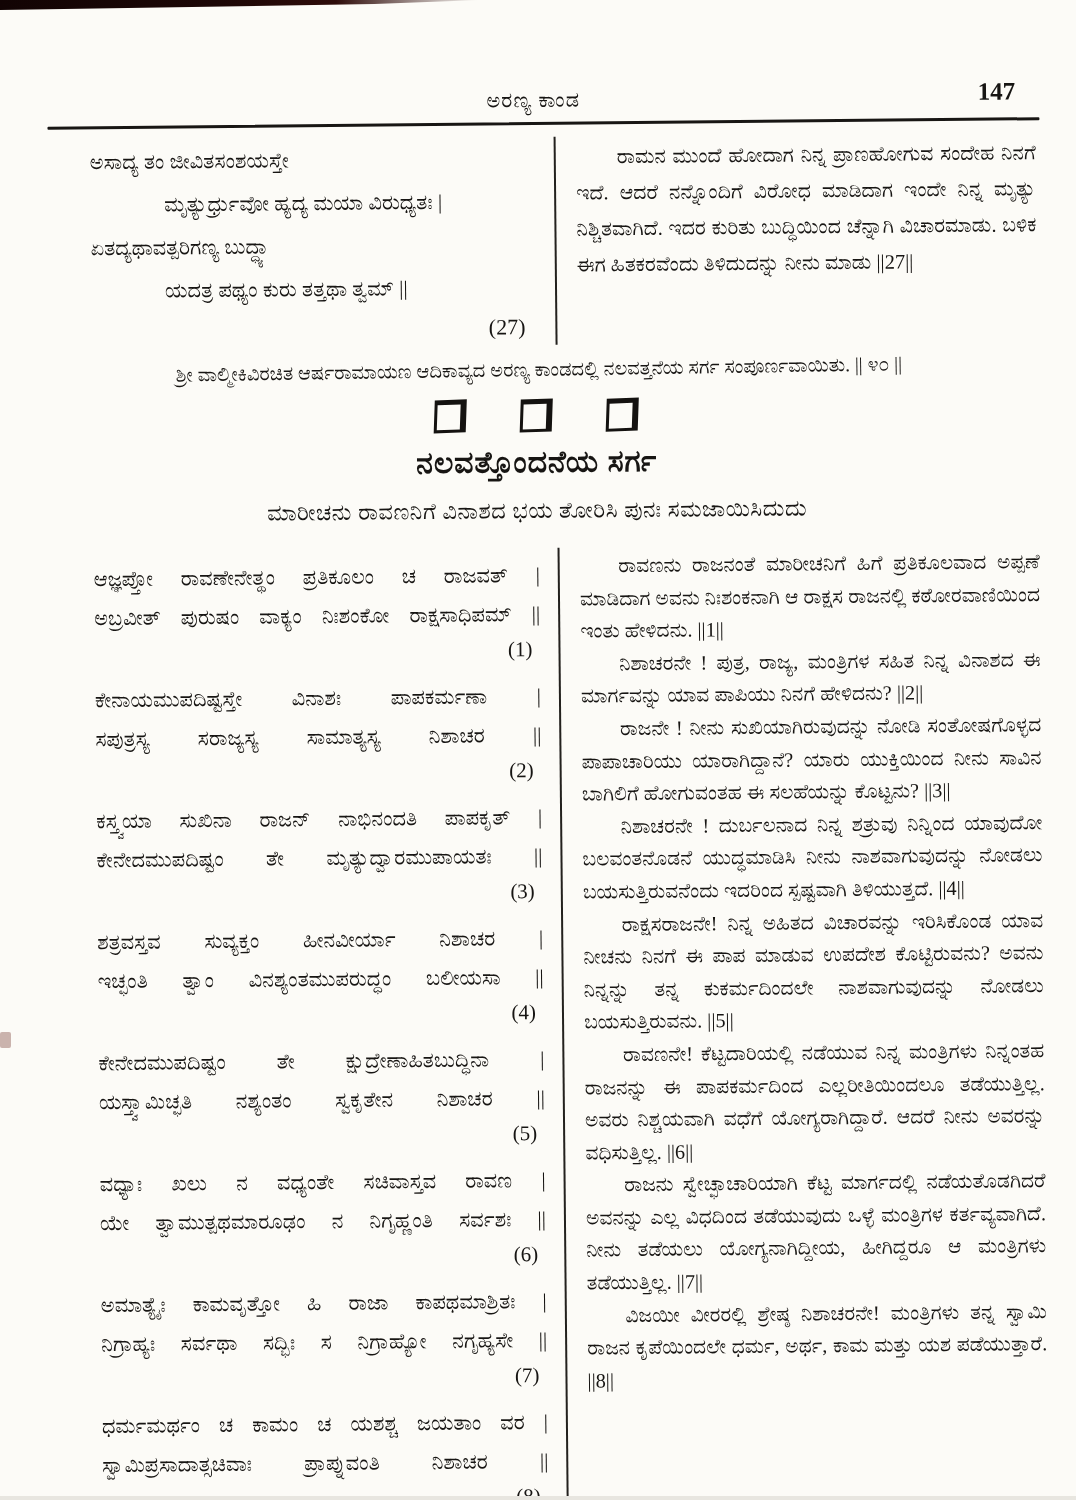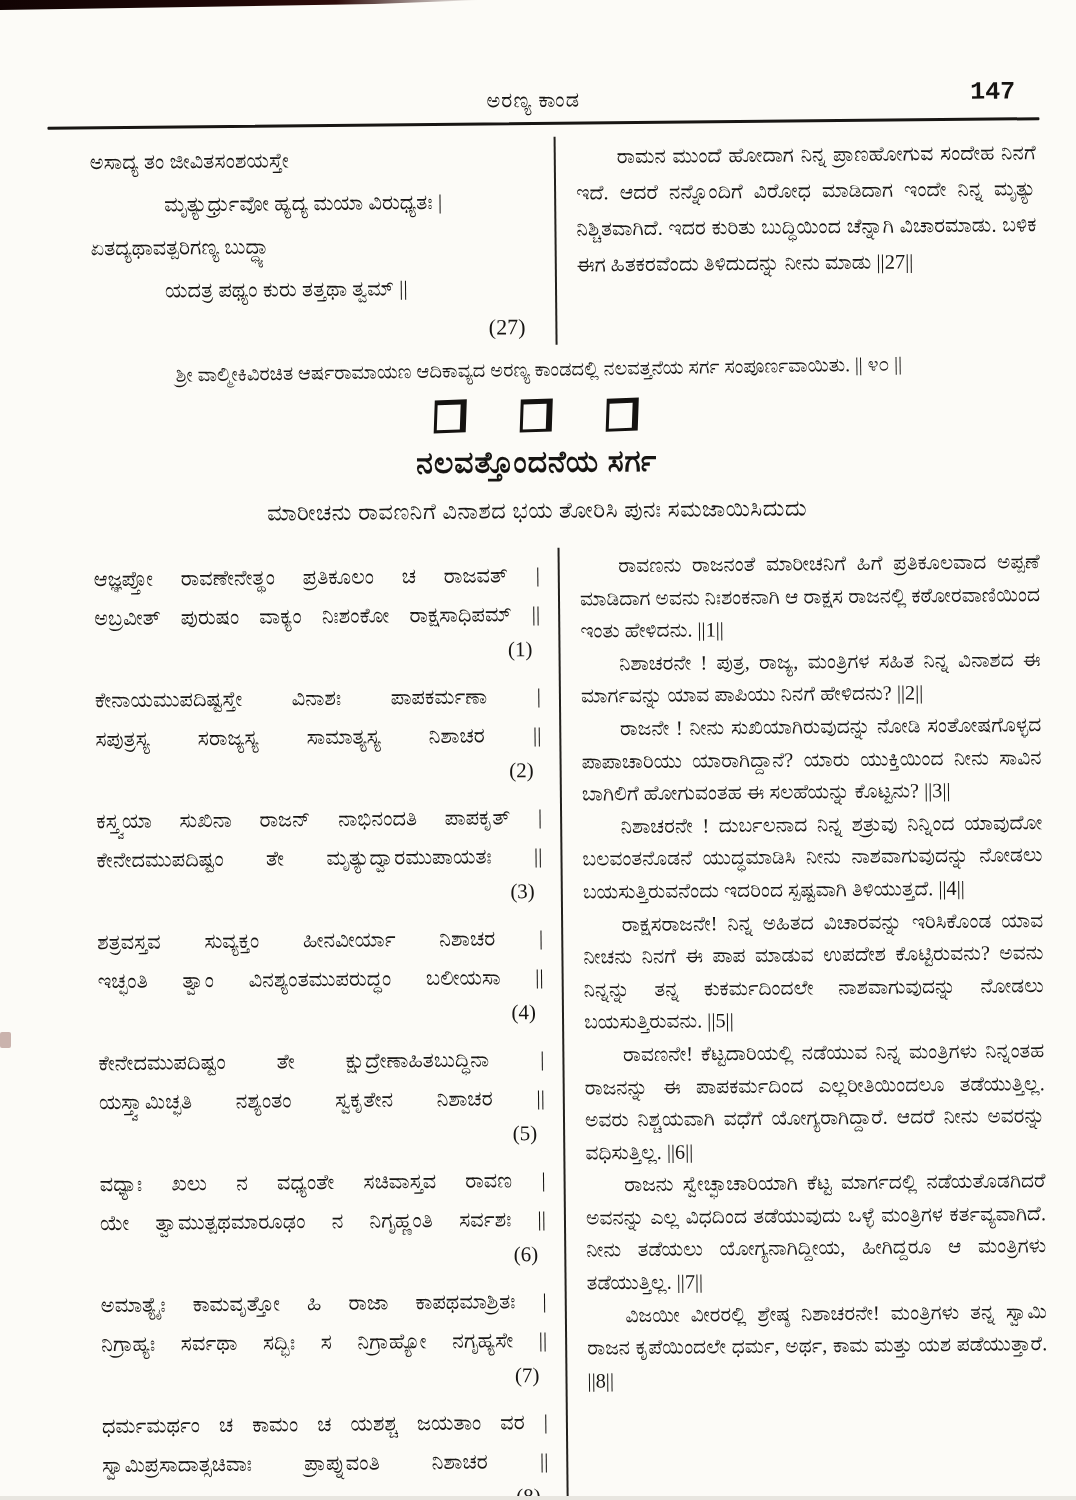--- a/index.html
+++ b/index.html
@@ -30,21 +30,21 @@
   }
   
   .header{position:relative;padding-top:88px;}
   .header-title{
     display:block;text-align:center;
     font-size:21px;letter-spacing:1px;font-weight:500;
   }
   .page-number{
     position:absolute;top:82px;right:56px;
     font-size:25px;font-weight:bold;
-    font-family:Liberation Mono, monospace;
+    font-family:Liberation Serif, serif;
   }
   .header-rule{
     margin:9px 32px 0 52px;height:3px;background:#181614;border-radius:1px;
   }
   
   .row{display:flex;align-items:stretch;}
   .col-left{width:446px;padding-left:94px;flex:0 0 auto;box-sizing:content-box;}
   .divider{width:2px;background:#23211e;margin-left:18px;flex:0 0 auto;}
   .col-right{flex:1 1 auto;padding:2px 36px 0 20px;}
   

